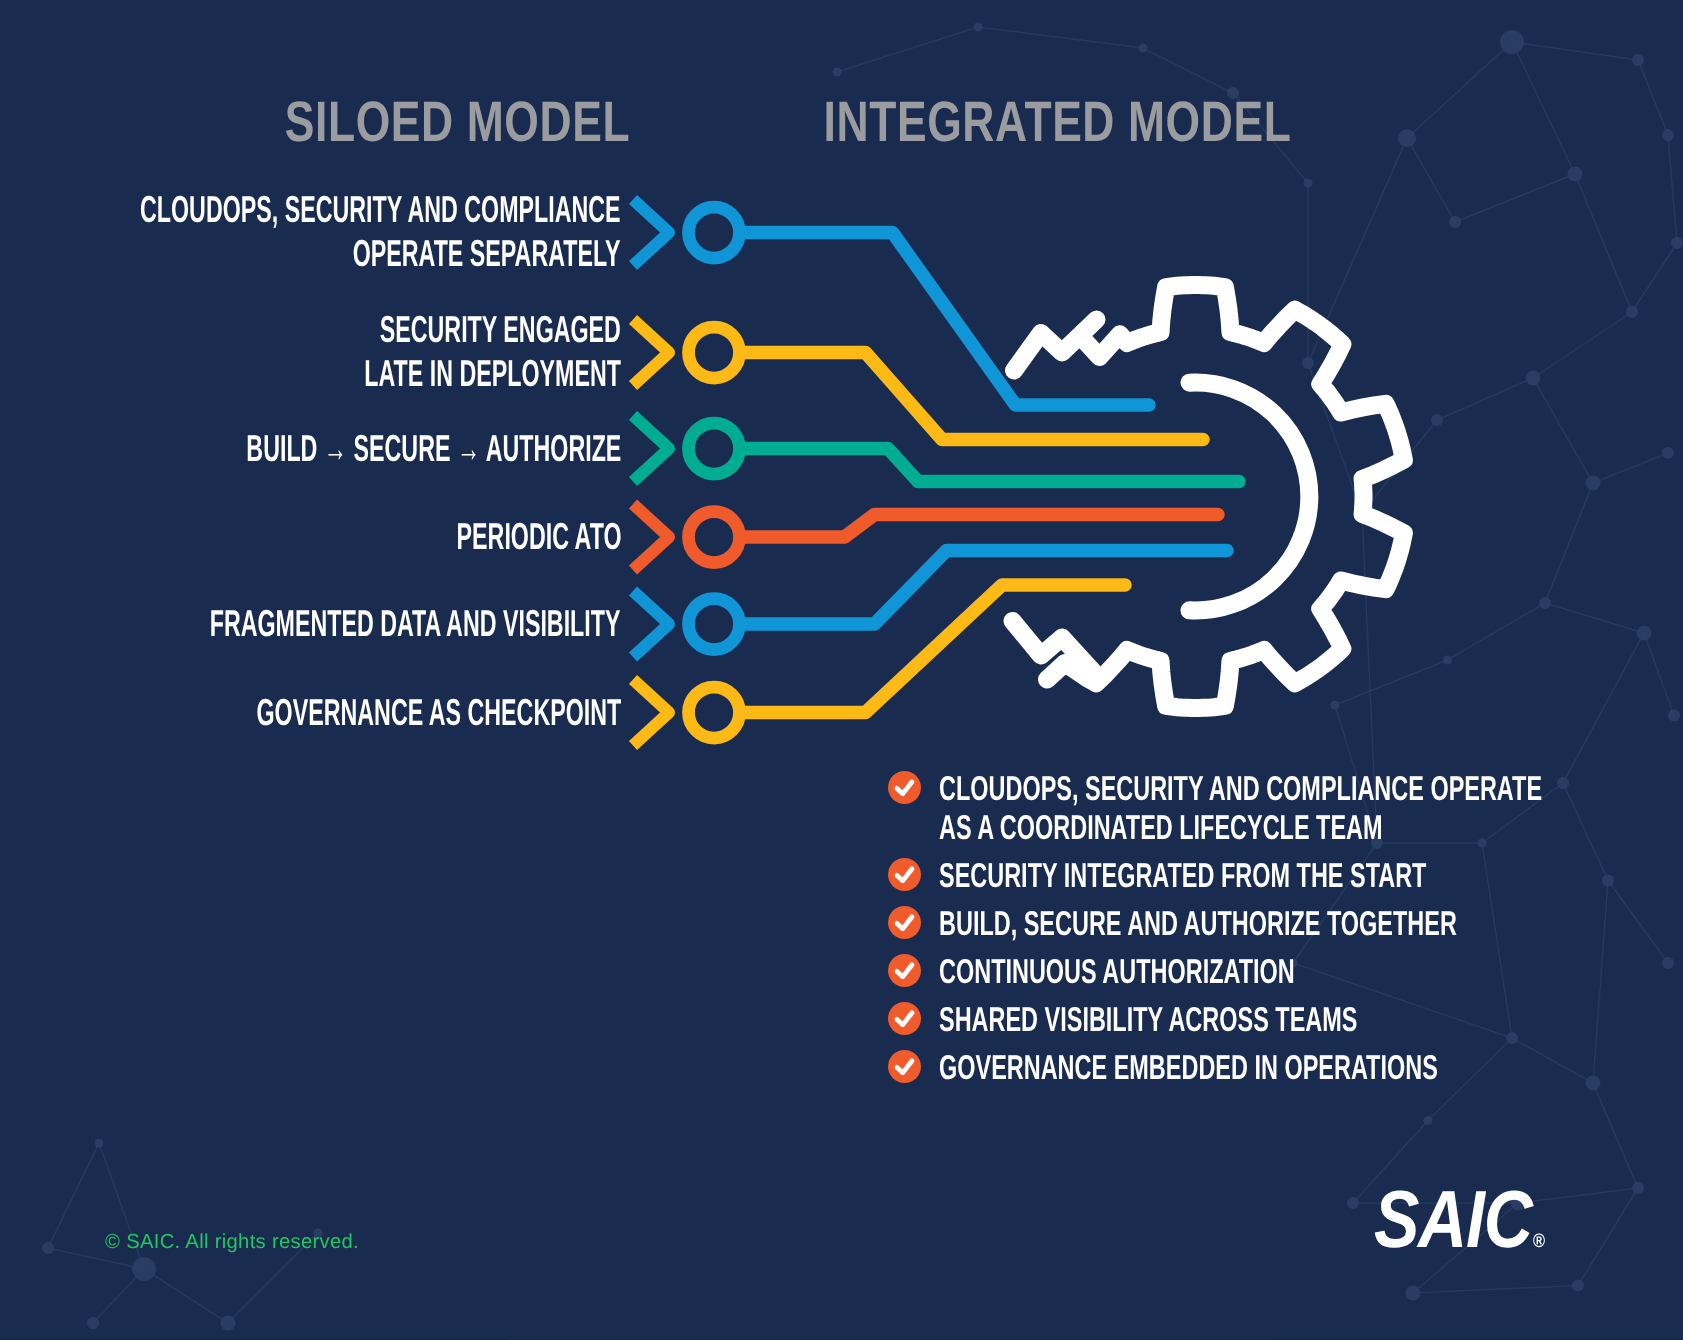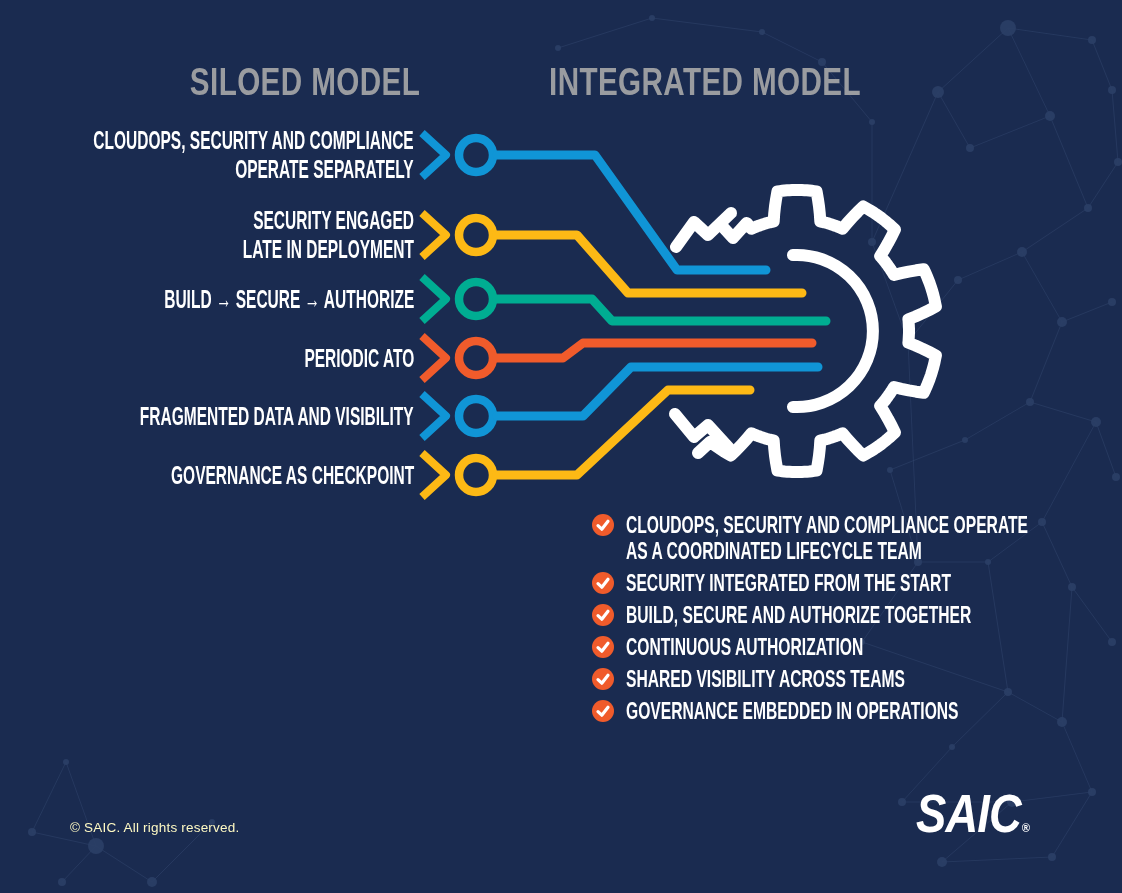--- a/index.html
+++ b/index.html
@@ -27,21 +27,21 @@
     display:flex;flex-direction:column;gap:6px;
   }
   .check-item{display:flex;align-items:flex-start;}
   .check-icon{width:22px;height:22px;flex:none;margin-right:12px;margin-top:2px;}
   .check-text{
     color:#ffffff;font-weight:bold;font-size:23px;line-height:26px;
     white-space:nowrap;transform:scaleX(0.68);transform-origin:left top;
   }
   .check-text span{display:block;}
   .copyright{
-    position:absolute;left:70px;top:820px;color:#fef9c3;font-size:13.5px;
+    position:absolute;left:70px;top:820px;color:#22c55e;font-size:13.5px;
     letter-spacing:0.2px;
   }
   .logo{
     position:absolute;left:916px;top:786px;color:#ffffff;
     font-size:54px;font-weight:bold;font-style:italic;line-height:54px;
     transform:scaleX(0.84);transform-origin:left center;letter-spacing:-1px;
     white-space:nowrap;
   }
   .logo .reg{font-size:13px;letter-spacing:0;margin-left:1px;}
 </style>

